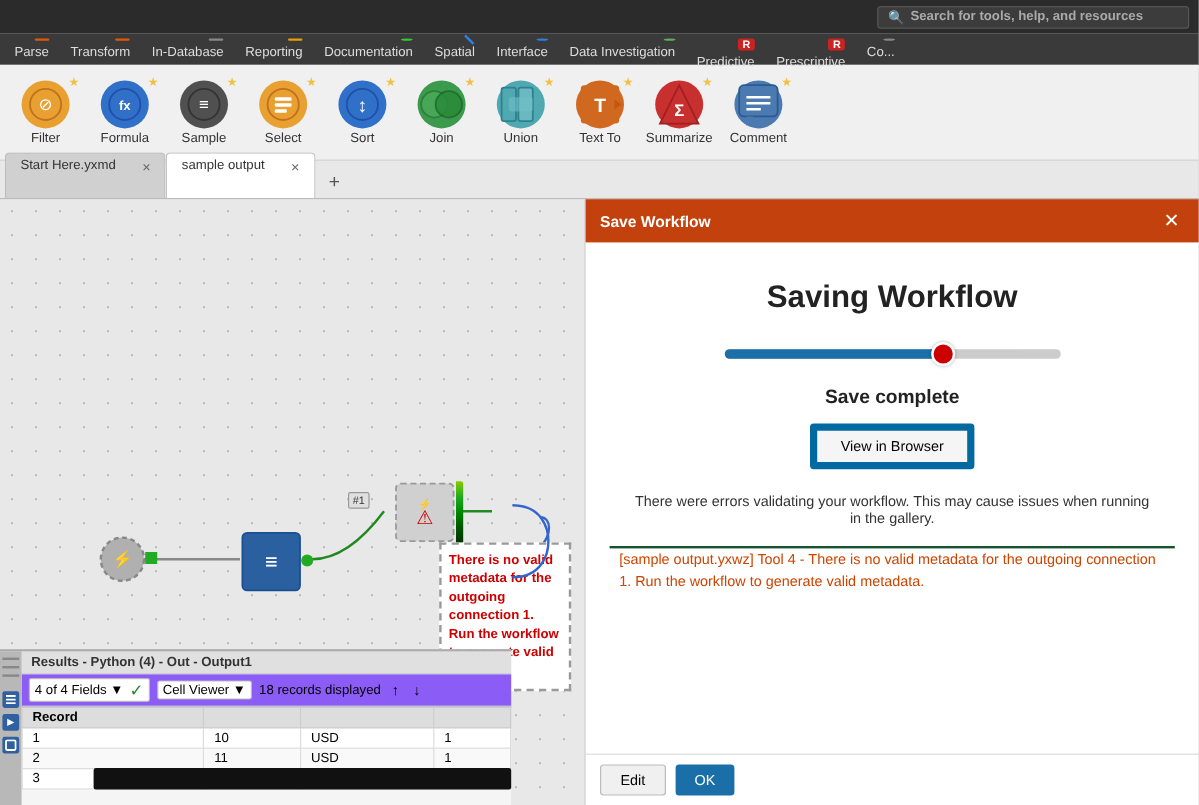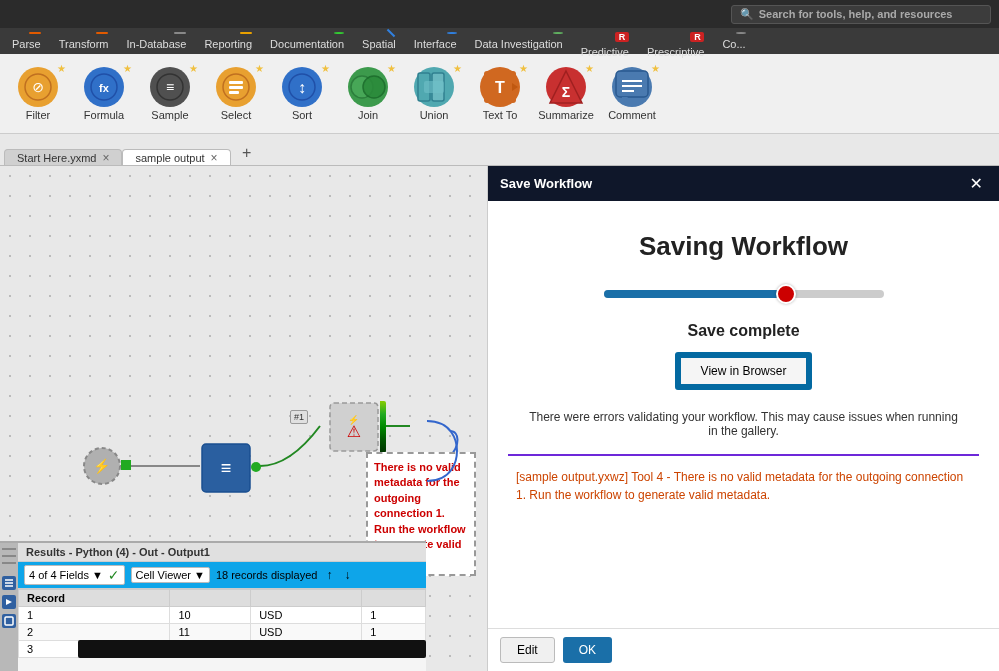--- a/index.html
+++ b/index.html
@@ -87,31 +87,31 @@
     
     .tab-bar {
       background: #e8e8e8;
       height: 32px;
       display: flex;
       align-items: flex-end;
       padding: 0 4px;
       border-bottom: 1px solid #bbb;
     }
     .tab {
-      display: flex; align-items: center;
+      display: flex; 
       padding: 4px 12px;
       background: #d0d0d0;
       border: 1px solid #bbb;
       border-bottom: none;
       border-radius: 4px 4px 0 0;
       cursor: pointer;
       font-size: 11px;
       color: #333;
-      gap: 6px;
-      height: 16px;
+      gap: 22px;
+      height: 38px;
     }
     .tab.active { background: #fff; }
     .tab-close { color: #666; font-size: 12px; cursor: pointer; }
     .tab-add {
       display: flex; align-items: center; justify-content: center;
       width: 24px; height: 24px;
       margin-left: 4px;
       cursor: pointer;
       font-size: 16px;
       color: #555;
@@ -173,21 +173,21 @@
       padding: 3px 8px;
       font-size: 11px;
       color: #333;
       font-weight: bold;
       border-bottom: 1px solid #ccc;
     }
     .results-toolbar {
       display: flex; align-items: center;
       padding: 3px 6px;
       gap: 6px;
-      background: #0ea5e9;
+      background: #8b5cf6;
       border-bottom: 1px solid #ccc;
       font-size: 11px;
     }
     .results-toolbar-btn {
       display: flex; align-items: center;
       gap: 3px;
       cursor: pointer;
       padding: 1px 4px;
       border: 1px solid #bbb;
       background: white;
@@ -225,21 +225,21 @@
       right: 0;
       top: 0;
       width: 512px;
       height: 100%;
       background: white;
       border-left: 1px solid #ccc;
       display: flex;
       flex-direction: column;
     }
     .dialog-header {
-      background: #0f172a;
+      background: #c2410c;
       color: white;
       padding: 8px 12px;
       display: flex;
       align-items: center;
       justify-content: space-between;
       font-size: 13px;
       font-weight: bold;
     }
     .dialog-close {
       color: white;
@@ -309,22 +309,21 @@
     }
     .dialog-info-text {
       font-size: 12px;
       color: #333;
       text-align: center;
       max-width: 440px;
       margin-bottom: 16px;
     }
     .dialog-error-section {
       width: 100%;
-      border-top: 2px solid #6d28d9;
-      padding-top: 12px;
+      border-top: 2px solid #14532d;
     }
     .dialog-error-text {
       font-size: 12px;
       color: #cc4400;
       padding: 0 8px;
       line-height: 1.5;
     }
     .dialog-footer {
       display: flex;
       padding: 8px 12px;

